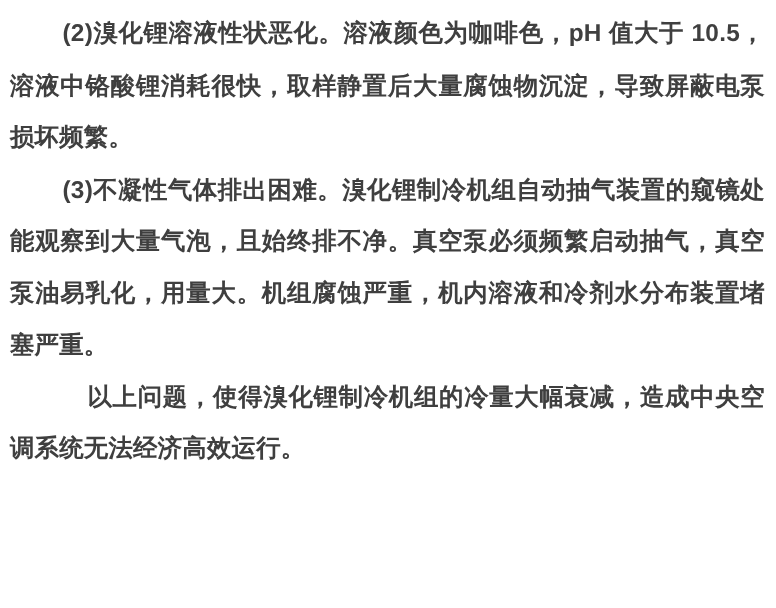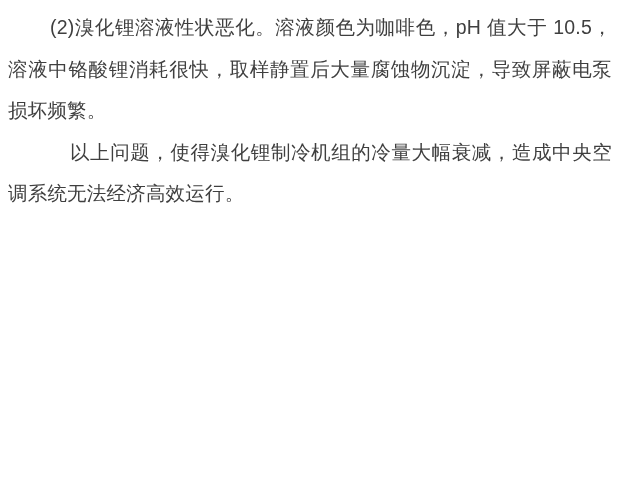--- a/index.html
+++ b/index.html
@@ -14,31 +14,33 @@
     background: #ffffff;
     padding: 7px 9px 0 8px;
     overflow: hidden;
     font-family: "Liberation Sans", "DejaVu Sans", sans-serif;
     font-size: 19.5px;
     line-height: 41.5px;
     color: #3f3f3f;
     text-align: justify;
     text-justify: inter-character;
     letter-spacing: 0.2px;
+    font-weight: bold;
   }
   .page p {
     margin: 0;
     padding: 0;
   }
   .page p.para-numbered {
     text-indent: 42px;
   }
   .page p.para-closing {
     text-indent: 62px;
   }
 </style>
 </head>
 <body>
 
 <div class="page">
   <p class="para-numbered">(2)溴化锂溶液性状恶化。溶液颜色为咖啡色，pH 值大于 10.5，溶液中铬酸锂消耗很快，取样静置后大量腐蚀物沉淀，导致屏蔽电泵损坏频繁。</p>
+  <p class="para-numbered">(3)不凝性气体排出困难。溴化锂制冷机组自动抽气装置的窥镜处能观察到大量气泡，且始终排不净。真空泵必须频繁启动抽气，真空泵油易乳化，用量大。机组腐蚀严重，机内溶液和冷剂水分布装置堵塞严重。</p>
   <p class="para-closing">以上问题，使得溴化锂制冷机组的冷量大幅衰减，造成中央空调系统无法经济高效运行。</p>
 </div>
 
 </body></html>

